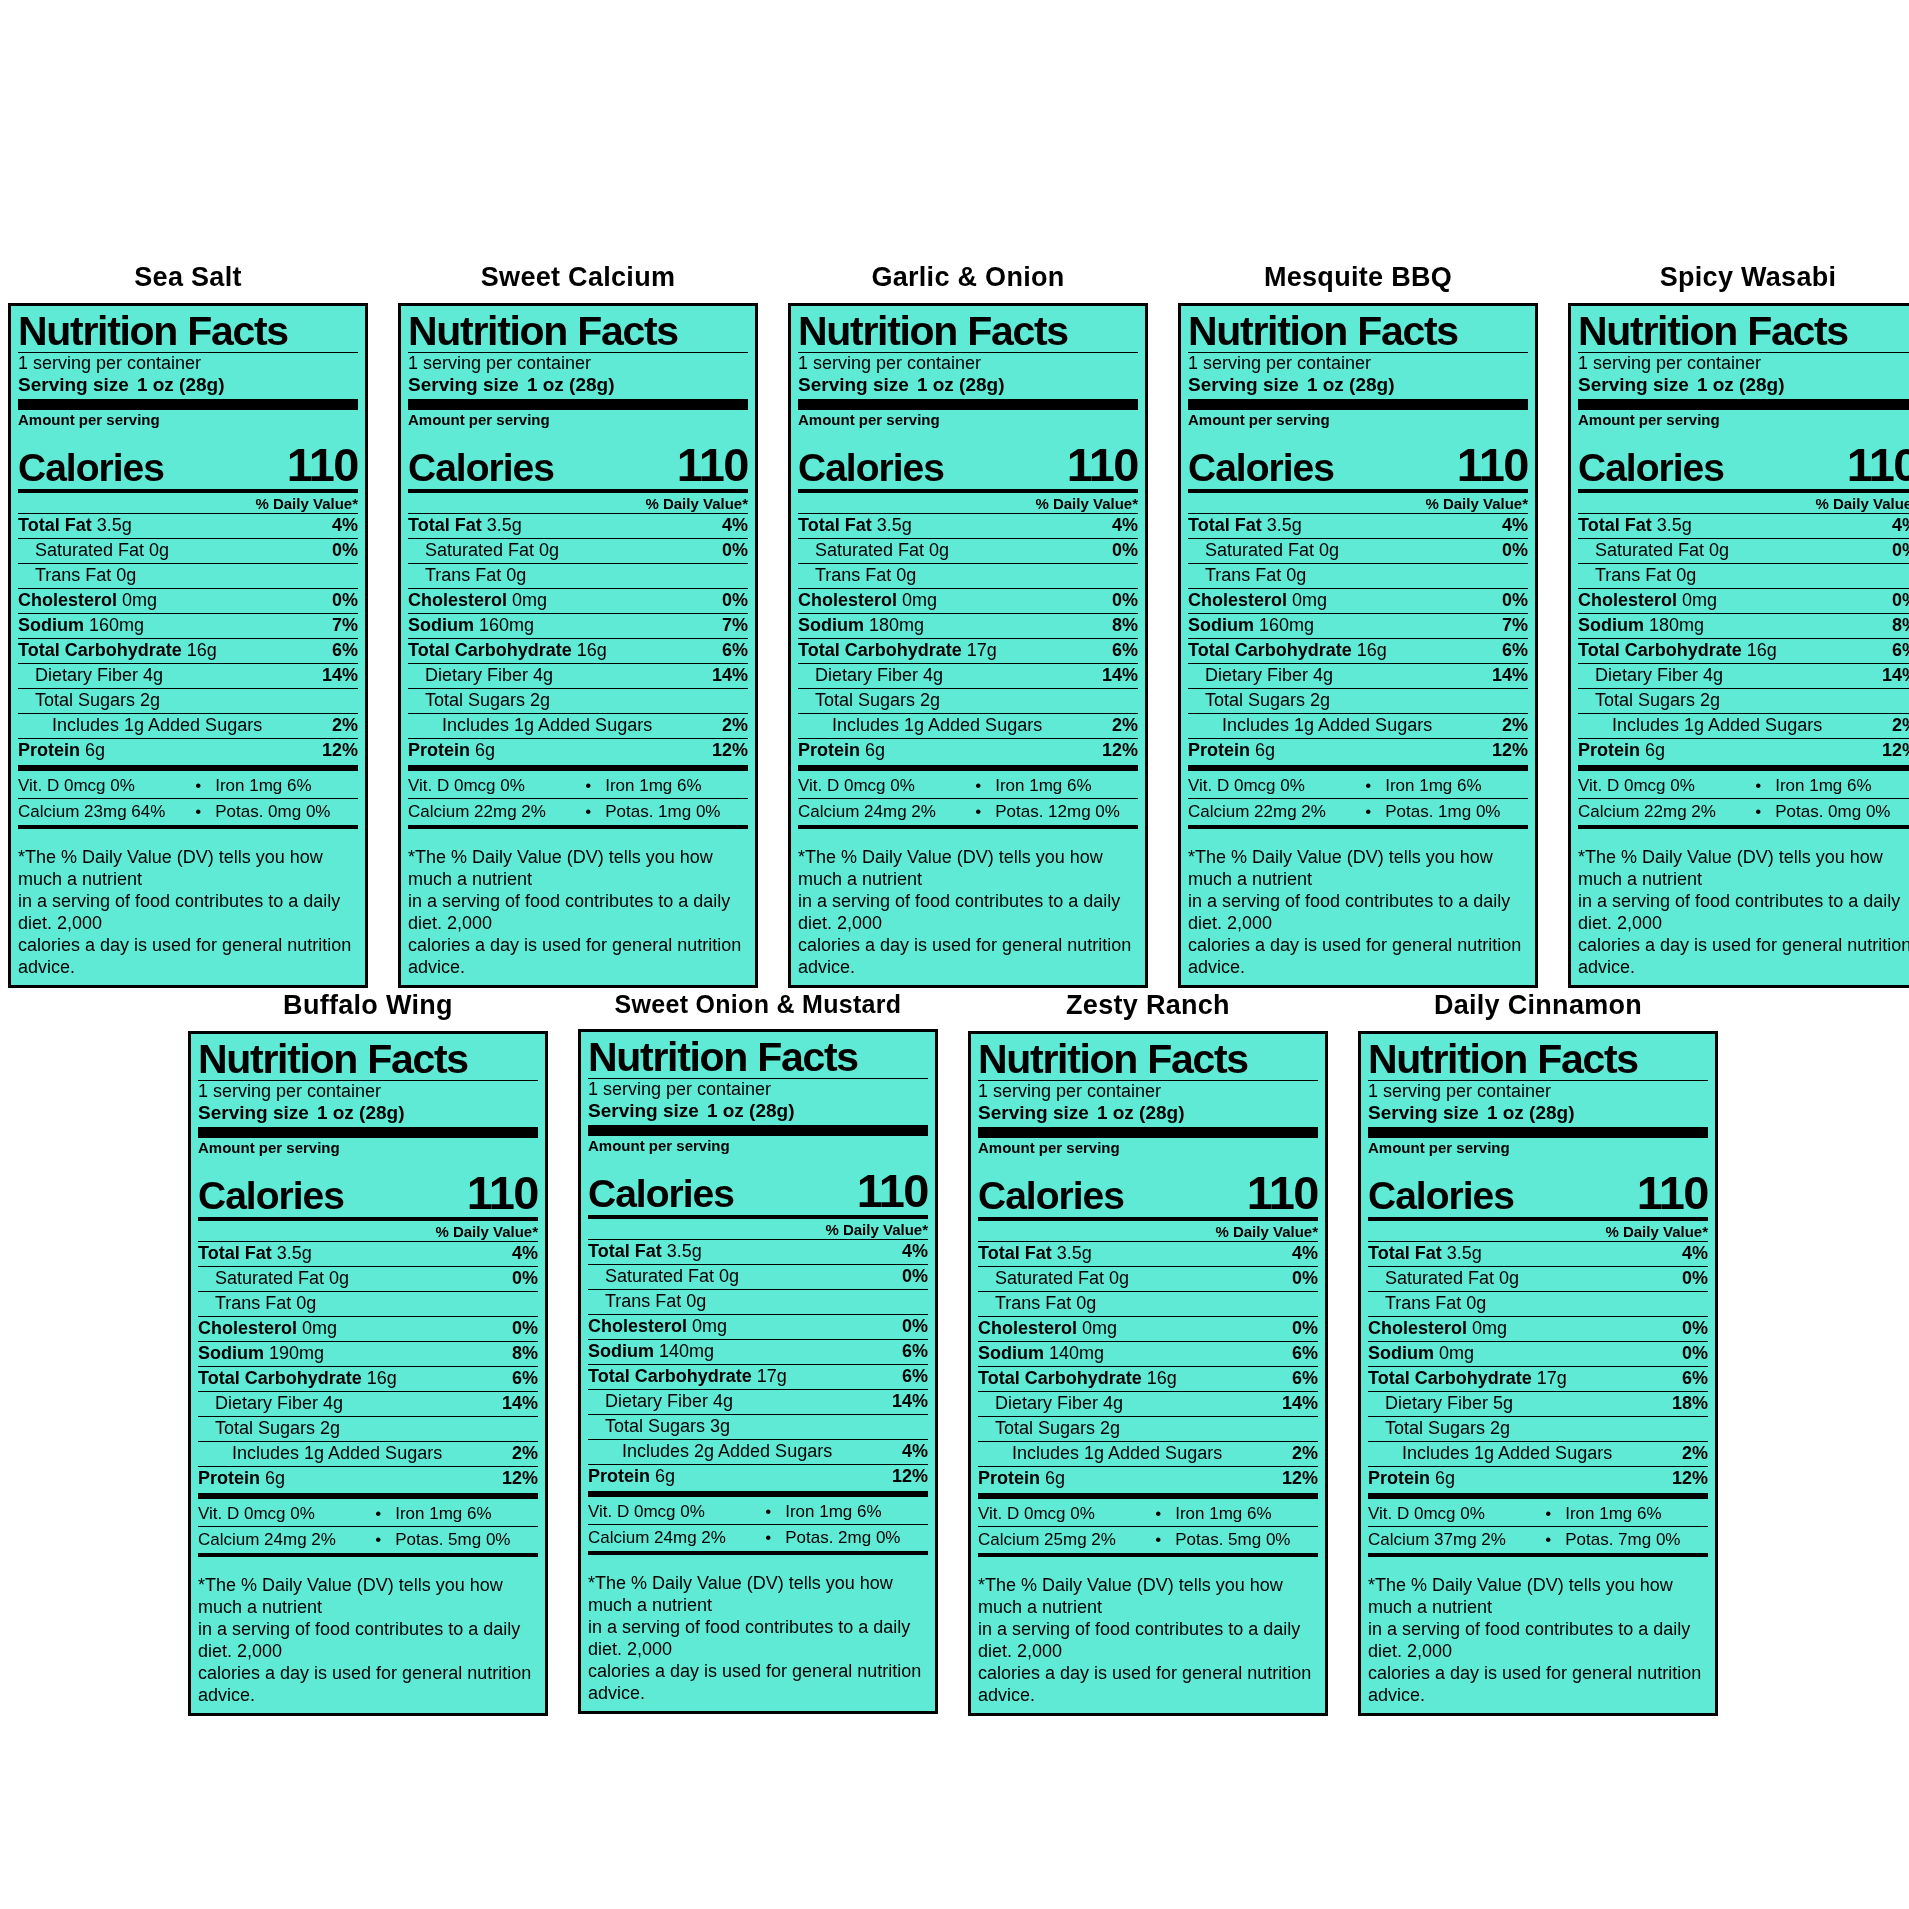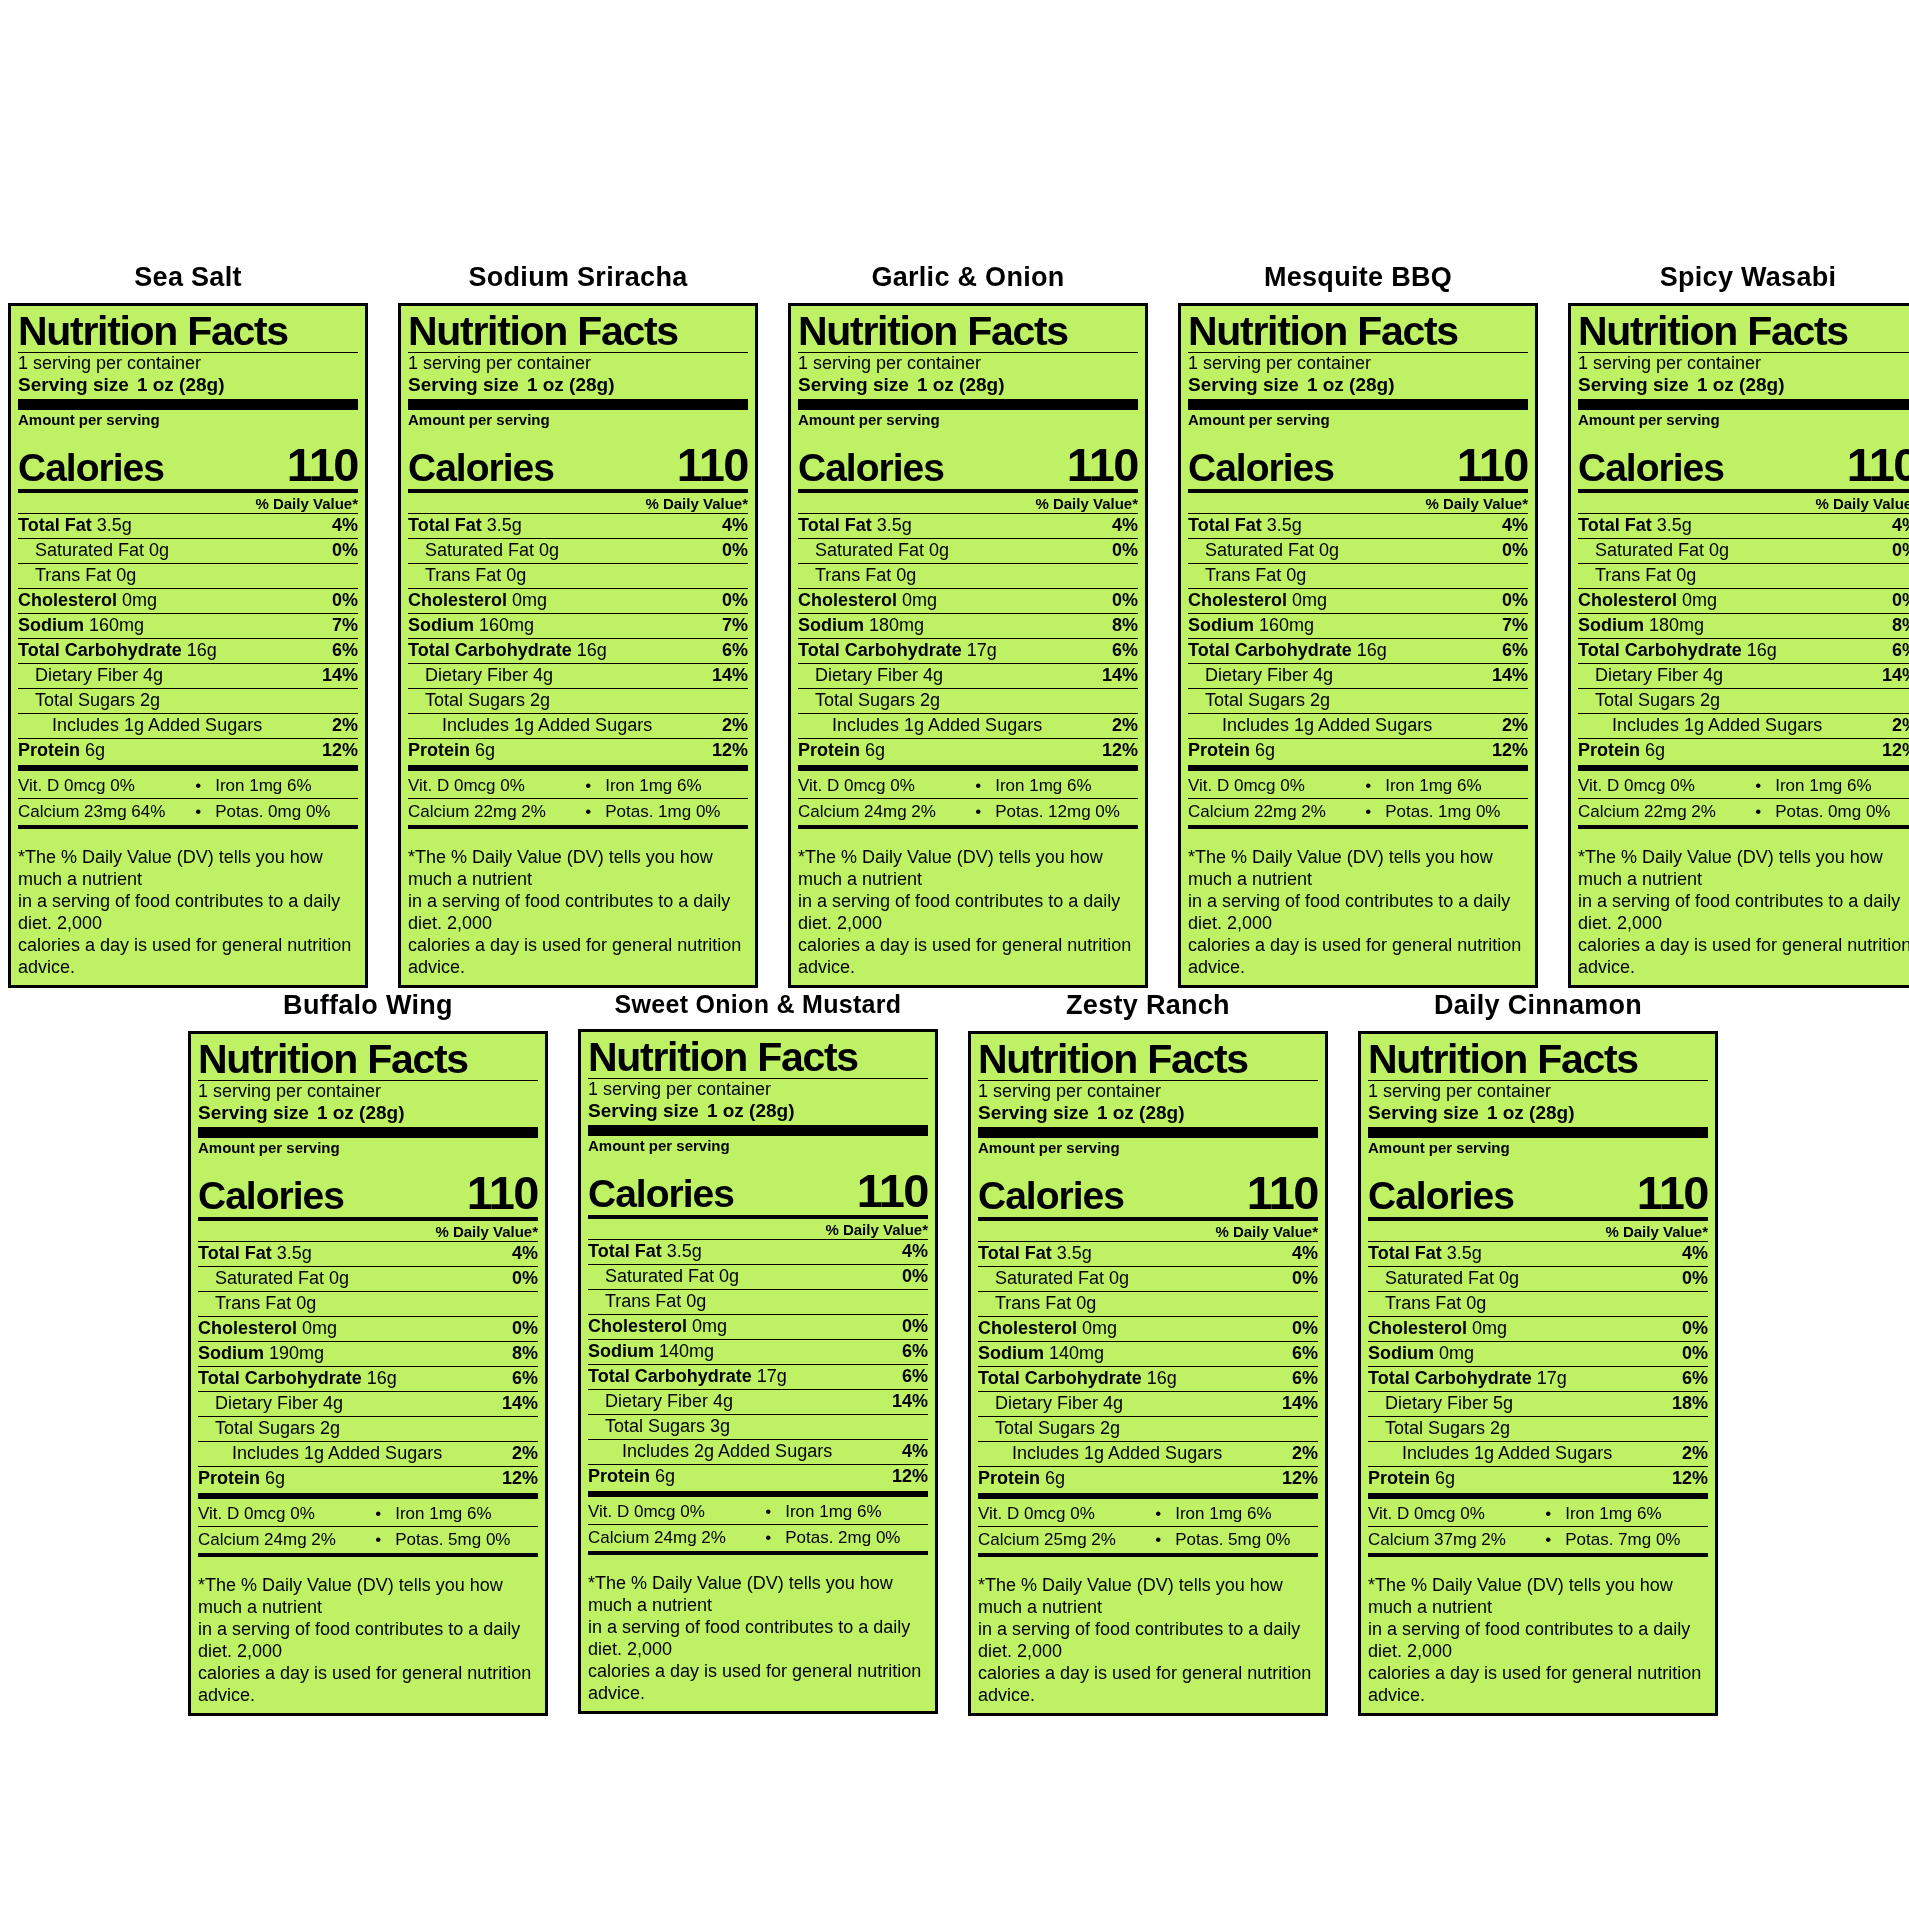--- a/index.html
+++ b/index.html
@@ -45,21 +45,21 @@
     font-size: 27px;
     letter-spacing: 0.3px;
     margin-bottom: 10px;
     white-space: nowrap;
   }
   .flavor-title.small { font-size: 25px; }
 
   .nf {
     border: 3px solid #000;
     padding: 5px 7px 6px 7px;
-    background: #bef264;
+    background: #5eead4;
     box-sizing: border-box;
     width: 360px;
   }
 
   .nf-title {
     font-family: "Liberation Sans", sans-serif;
     font-weight: bold;
     font-size: 41px;
     line-height: 0.98;
     letter-spacing: -1.3px;
@@ -239,21 +239,21 @@
           </div>
           <div class="rule-mid"></div>
           <div class="footnote">
             <span class="ind">*The % Daily Value (DV) tells you how much a nutrient</span>
             <span class="ind">in a serving of food contributes to a daily diet. 2,000</span>
             <span class="ind">calories a day is used for general nutrition advice.</span>
           </div>
         </div>
       </div>
       <div class="panel">
-        <div class="flavor-title">Sodium Sriracha</div>
+        <div class="flavor-title">Sweet Calcium</div>
         <div class="nf">
           <div class="nf-title">Nutrition Facts</div>
           <div class="rule-thin"></div>
           <div class="servings">1 serving per container</div>
           <div class="serving-size">
             <span>Serving size</span>
             <span class="ss-val">1 oz (28g)</span>
           </div>
           <div class="rule-thick"></div>
           <div class="amount-label">Amount per serving</div>

